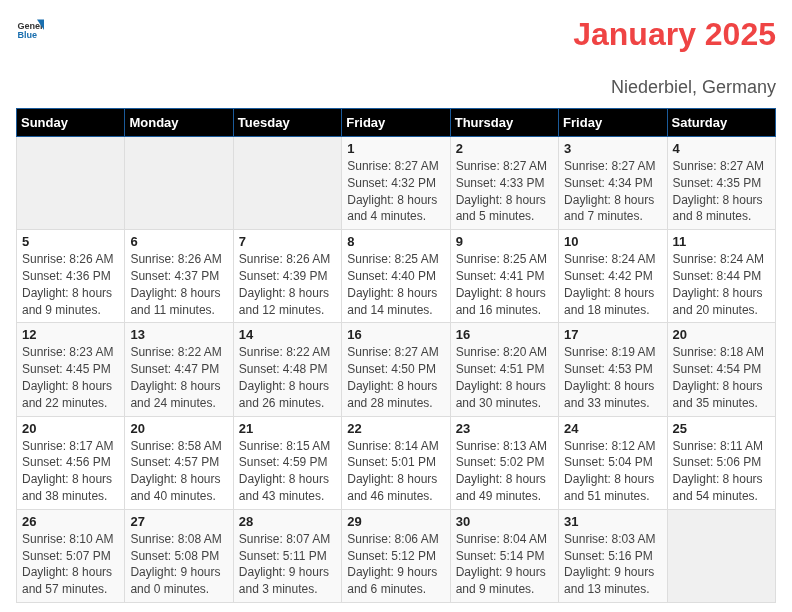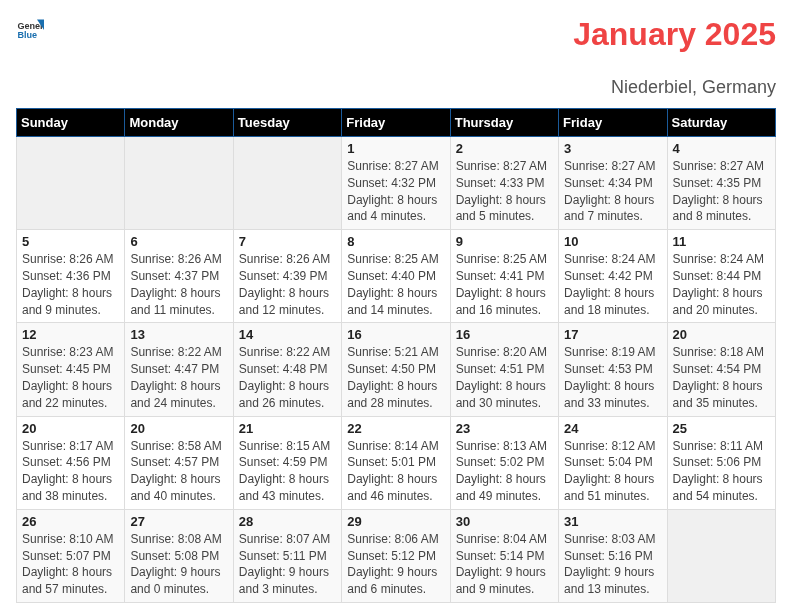--- a/index.html
+++ b/index.html
@@ -214,21 +214,21 @@
         </td>
         <td>
           <div class="day-number">14</div>
           <div class="day-info">Sunrise: 8:22 AM
 Sunset: 4:48 PM
 Daylight: 8 hours
 and 26 minutes.</div>
         </td>
         <td>
           <div class="day-number">16</div>
-          <div class="day-info">Sunrise: 5:21 AM
+          <div class="day-info">Sunrise: 8:27 AM
 Sunset: 4:50 PM
 Daylight: 8 hours
 and 28 minutes.</div>
         </td>
         <td>
           <div class="day-number">16</div>
           <div class="day-info">Sunrise: 8:20 AM
 Sunset: 4:51 PM
 Daylight: 8 hours
 and 30 minutes.</div>

